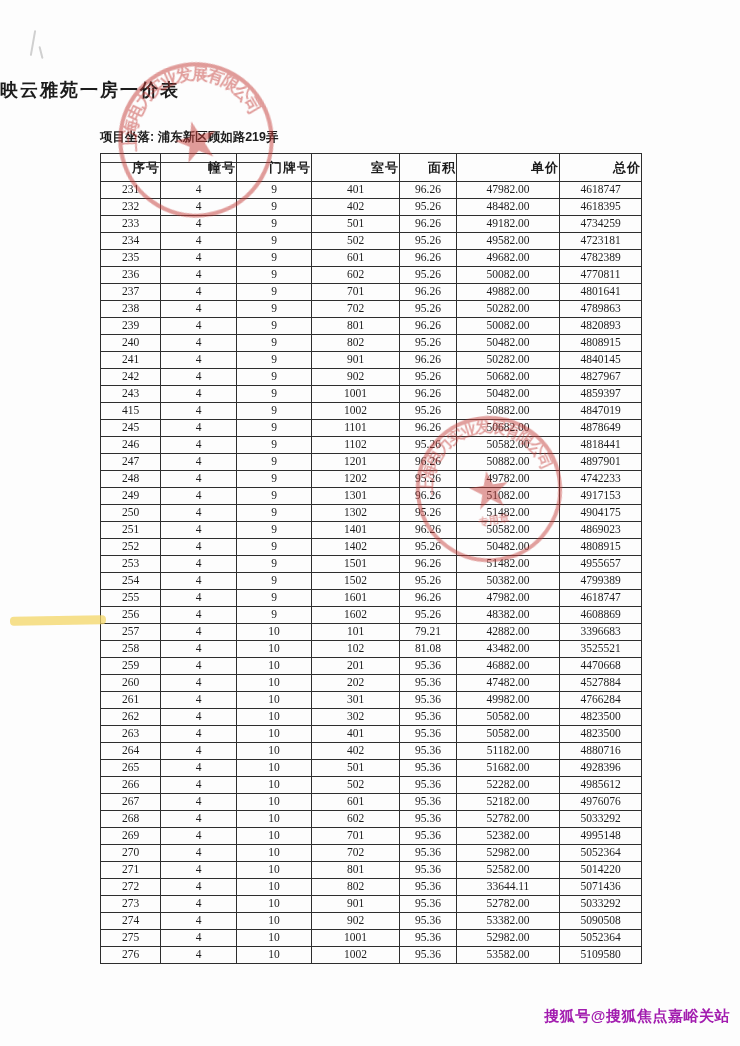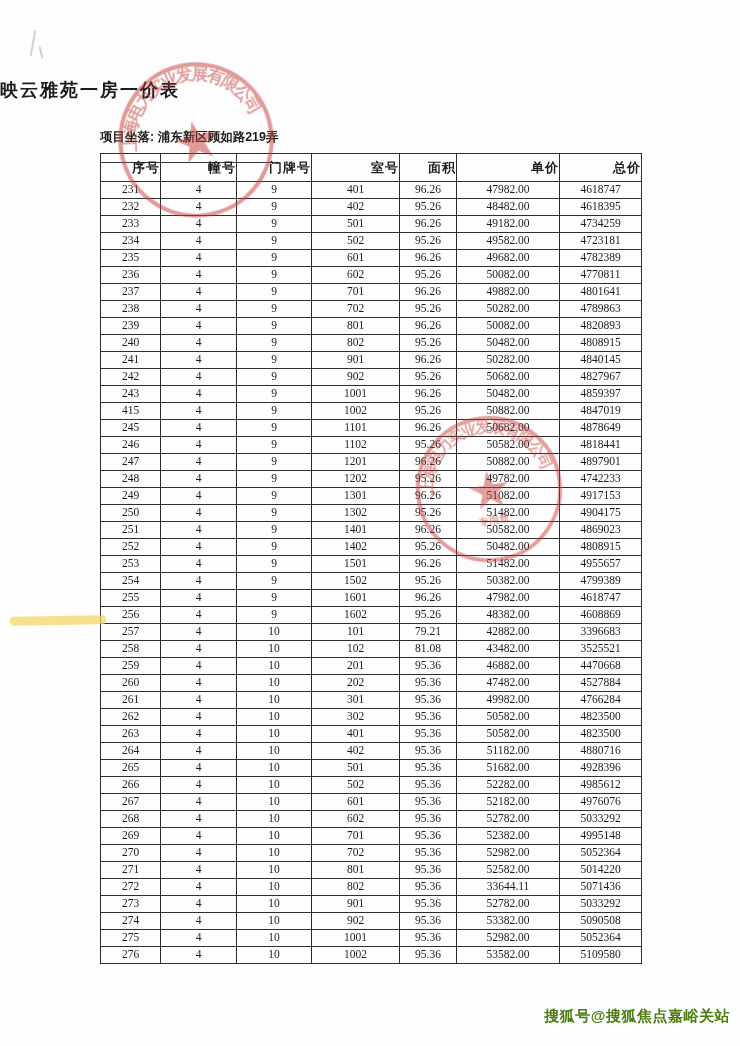--- a/index.html
+++ b/index.html
@@ -50,21 +50,21 @@
     background:#f3d566; opacity:0.75; border-radius:4px;
     transform:rotate(-1deg); pointer-events:none;
   }
   .scan-mark { position:absolute; background:#9a9a9a; opacity:0.45;
     pointer-events:none; border-radius:2px; }
   .mark1 { left:32px; top:30px; width:2px; height:26px; transform:rotate(10deg); }
   .mark2 { left:40px; top:46px; width:2px; height:13px; transform:rotate(-14deg); }
   .watermark {
     position:absolute; right:10px; top:1007px;
     font-family:"Liberation Sans", sans-serif;
-    font-size:15px; font-weight:bold; color:#4d7c0f; letter-spacing:0.5px;
+    font-size:15px; font-weight:bold; color:#a21caf; letter-spacing:0.5px;
   }
 </style>
 </head>
 <body>
 
 <div class="page">
 
   <div class="scan-mark mark1"></div>
   <div class="scan-mark mark2"></div>
 

